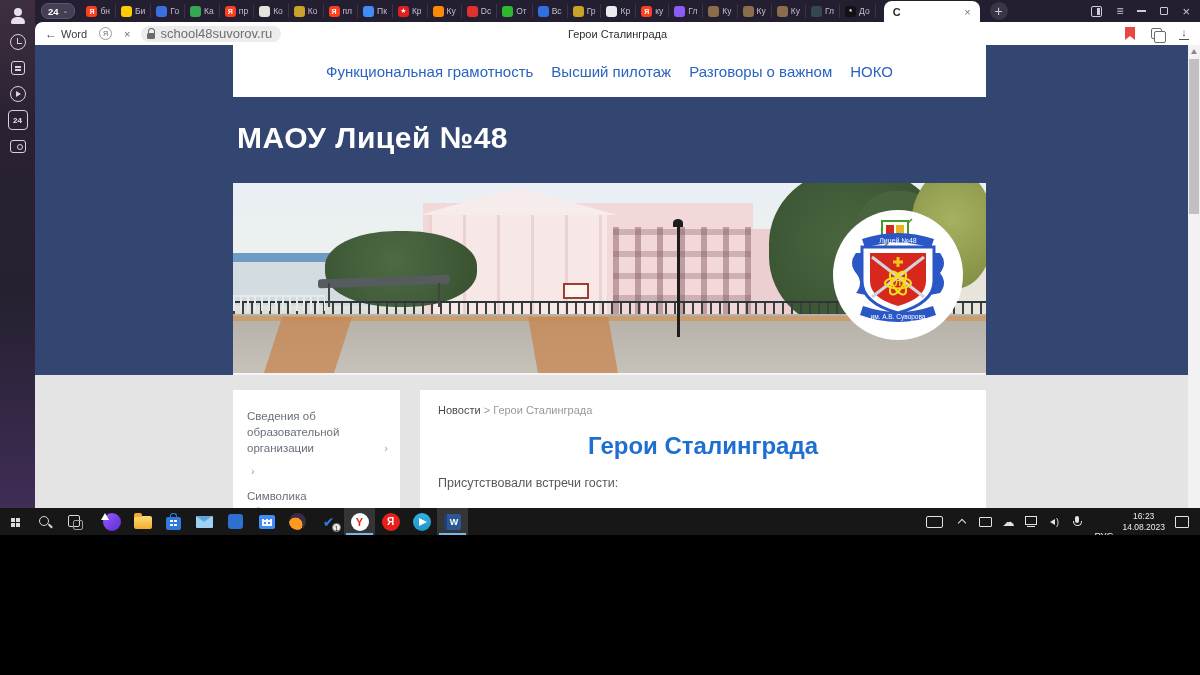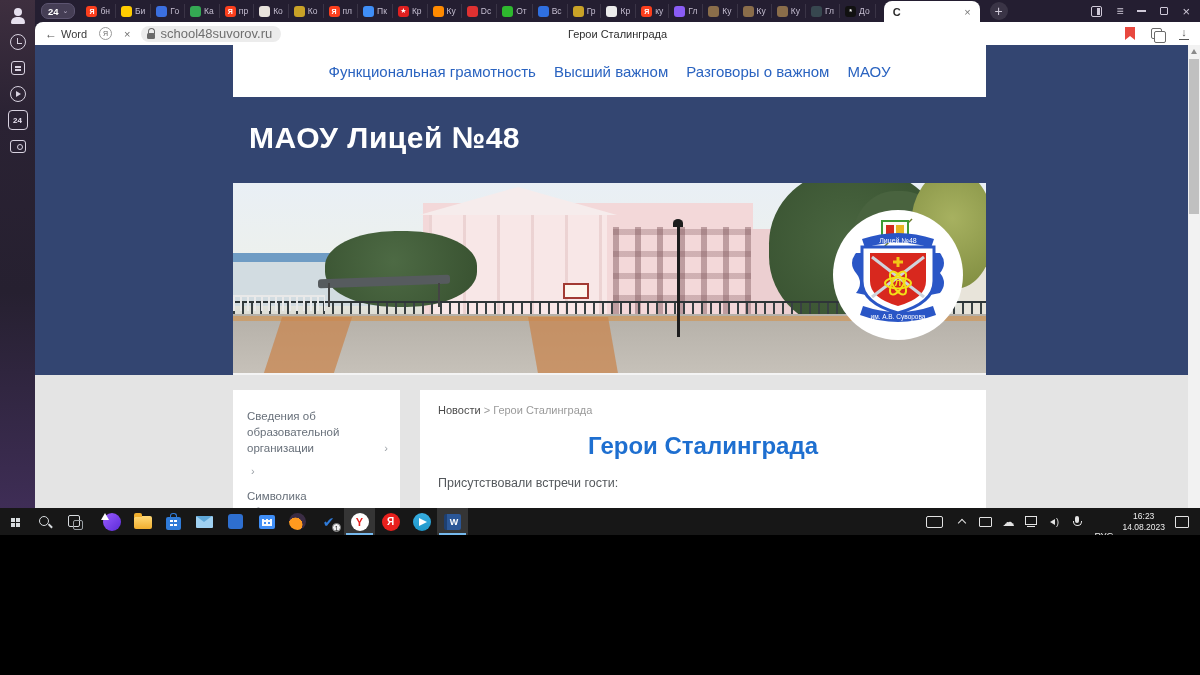--- a/index.html
+++ b/index.html
@@ -71,21 +71,21 @@
   .ic-collections{width:11px;height:11px;border:1.3px solid #6a6a6a;border-radius:2px;position:relative;}
   .ic-collections::after{content:"";position:absolute;left:2px;top:2px;width:10px;height:10px;border:1.3px solid #6a6a6a;border-radius:2px;background:#fff;}
   .ic-download{position:relative;width:12px;height:13px;color:#555;font-size:11px;text-align:center;line-height:11px;}
   .ic-download::after{content:"";position:absolute;left:1px;bottom:0;width:10px;height:1.5px;background:#555;}
 
   
   #viewport{position:absolute;left:35px;top:45px;width:1153px;height:603px;background:#e4e4e4;overflow:hidden;}
   #navyband{position:absolute;left:0;top:0;width:1153px;height:330px;background:#334571;}
   #whitenav{position:absolute;left:198px;top:0;width:753px;height:52px;background:#fff;display:flex;align-items:center;justify-content:center;gap:18px;}
   #whitenav a{color:#2a63c0;font-size:15px;text-decoration:none;}
-  #sitetitle{position:absolute;left:202px;top:76px;color:#fff;font-size:30px;font-weight:bold;letter-spacing:.5px;margin-left:12px;}
+  #sitetitle{position:absolute;left:202px;top:76px;color:#fff;font-size:30px;font-weight:bold;letter-spacing:.5px;}
 
   
   #banner{position:absolute;left:198px;top:138px;width:753px;height:192px;overflow:hidden;background:linear-gradient(#e9eff5 0%,#eef1ea 55%,#ddddd5 70%);border-bottom:2px solid #f4f4f4;}
   .bld-far{position:absolute;left:0;top:78px;width:155px;height:45px;background:#d2dce1;}
   .bld-far-roof{position:absolute;left:0;top:70px;width:155px;height:9px;background:#6f9cc4;}
   .bld-main{position:absolute;left:190px;top:20px;width:330px;height:116px;background:#f3d8d9;}
   .bld-front{position:absolute;left:196px;top:32px;width:178px;height:104px;background:#f8e7e7;
      background-image:repeating-linear-gradient(90deg,rgba(200,150,150,.25) 0 3px,transparent 3px 34px);}
   .bld-pediment{position:absolute;left:186px;top:4px;width:0;height:0;border-left:99px solid transparent;border-right:99px solid transparent;border-bottom:28px solid #f6ecec;}
   .bld-windows{position:absolute;left:380px;top:44px;width:138px;height:90px;
@@ -339,23 +339,23 @@
       <span class="ic-bookmark-flag"></span>
       <span class="ic-collections"></span>
       <span class="ic-download">↓</span>
     </div>
   </div>
 
   <div id="viewport">
     <div id="navyband"></div>
     <div id="whitenav">
         <a href="#">Функциональная грамотность</a>
-        <a href="#">Высший важном</a>
+        <a href="#">Высший пилотаж</a>
         <a href="#">Разговоры о важном</a>
-        <a href="#">МАОУ</a>
+        <a href="#">НОКО</a>
       </div>
     <div id="sitetitle">МАОУ Лицей №48</div>
 
     <div id="banner">
       <div class="bld-far"></div>
       <div class="bld-far-roof"></div>
       <div class="bld-main"></div>
       <div class="bld-pediment"></div>
       <div class="bld-front"></div>
       <div class="bld-windows"></div>

